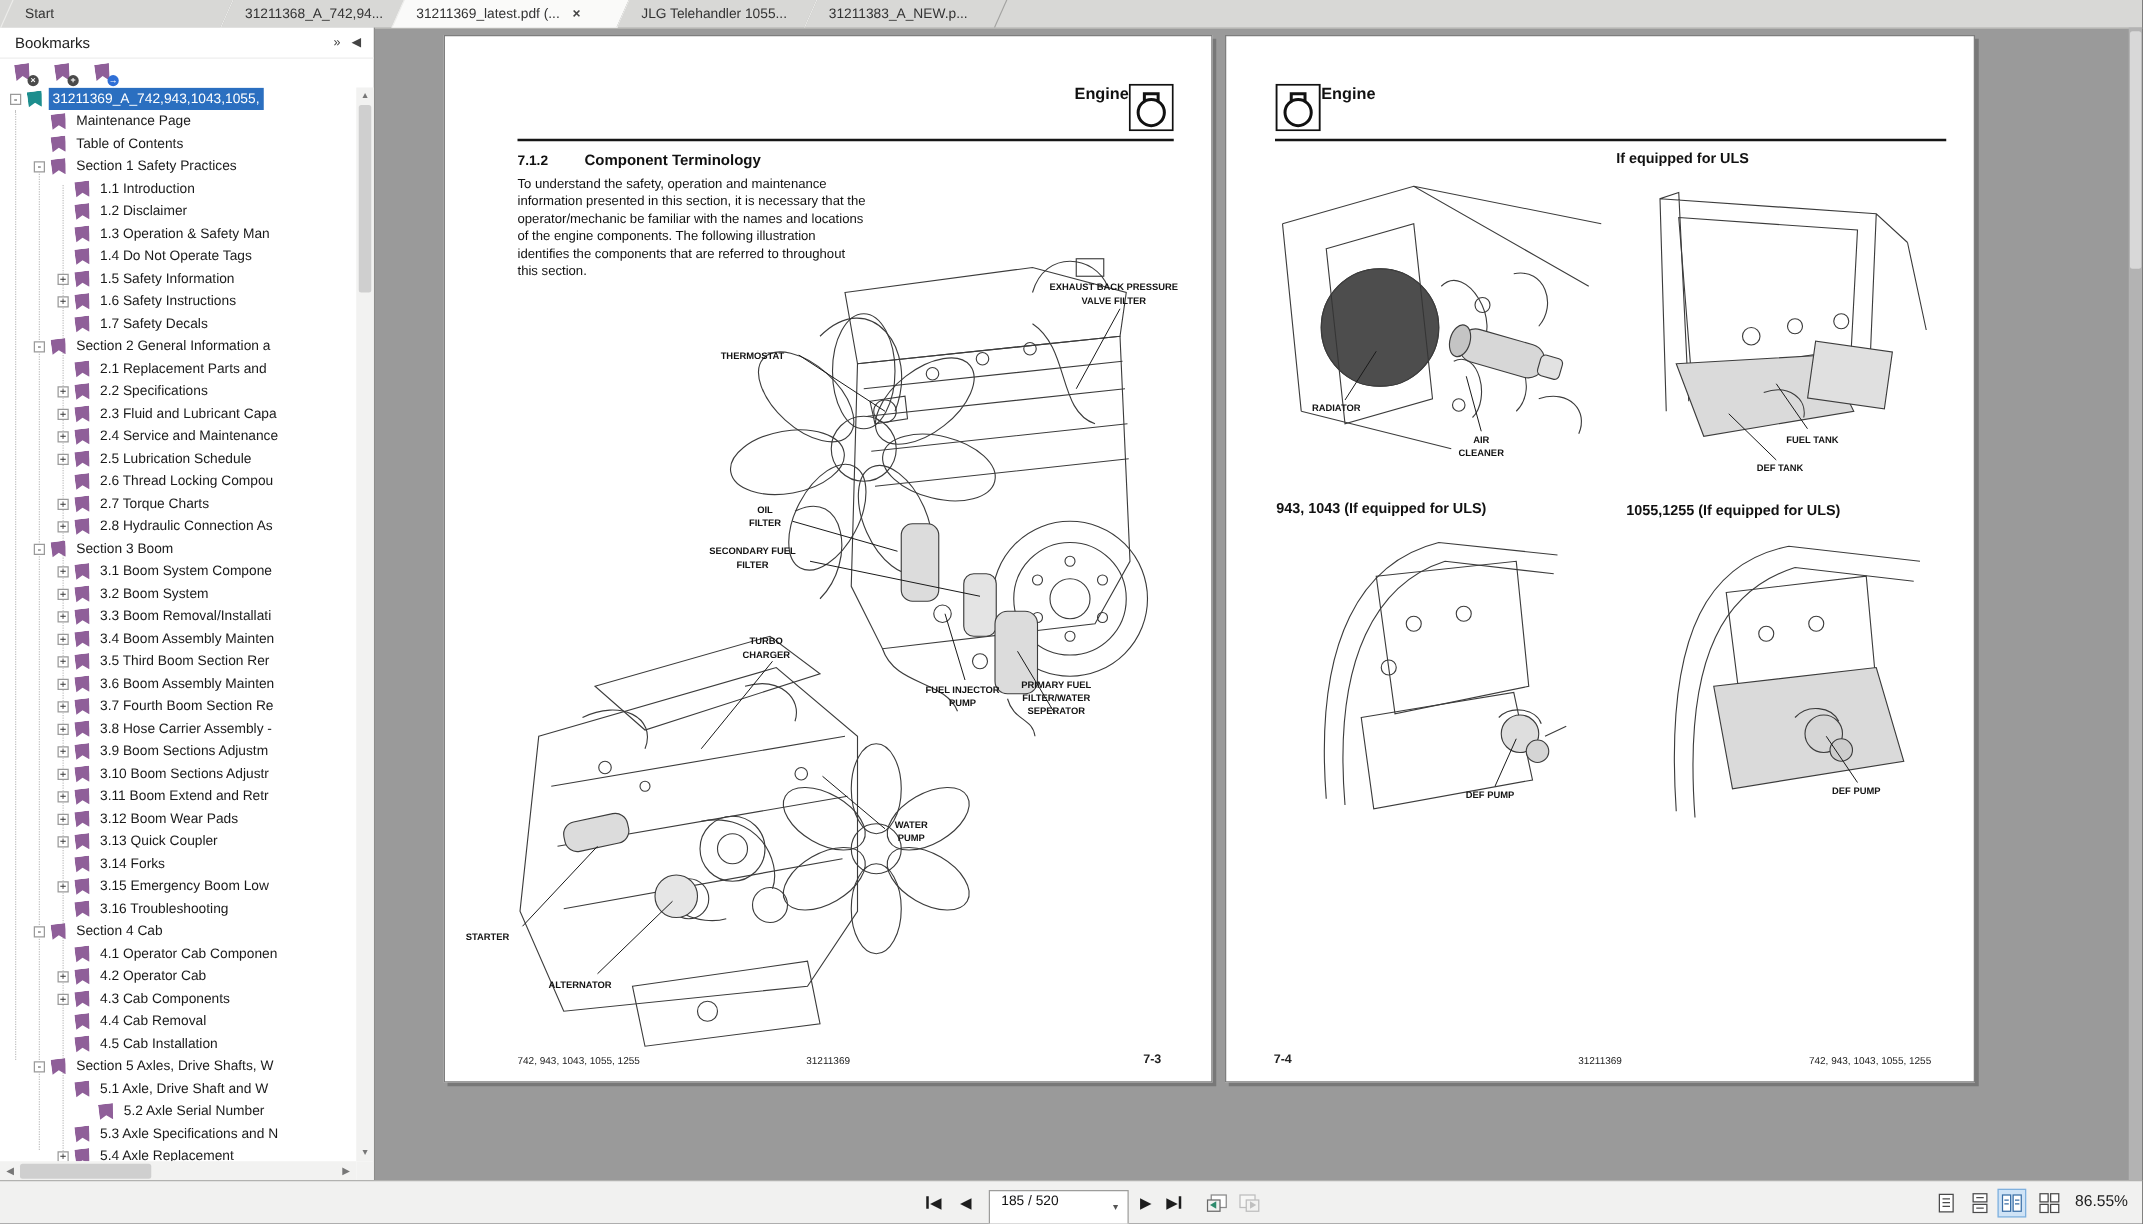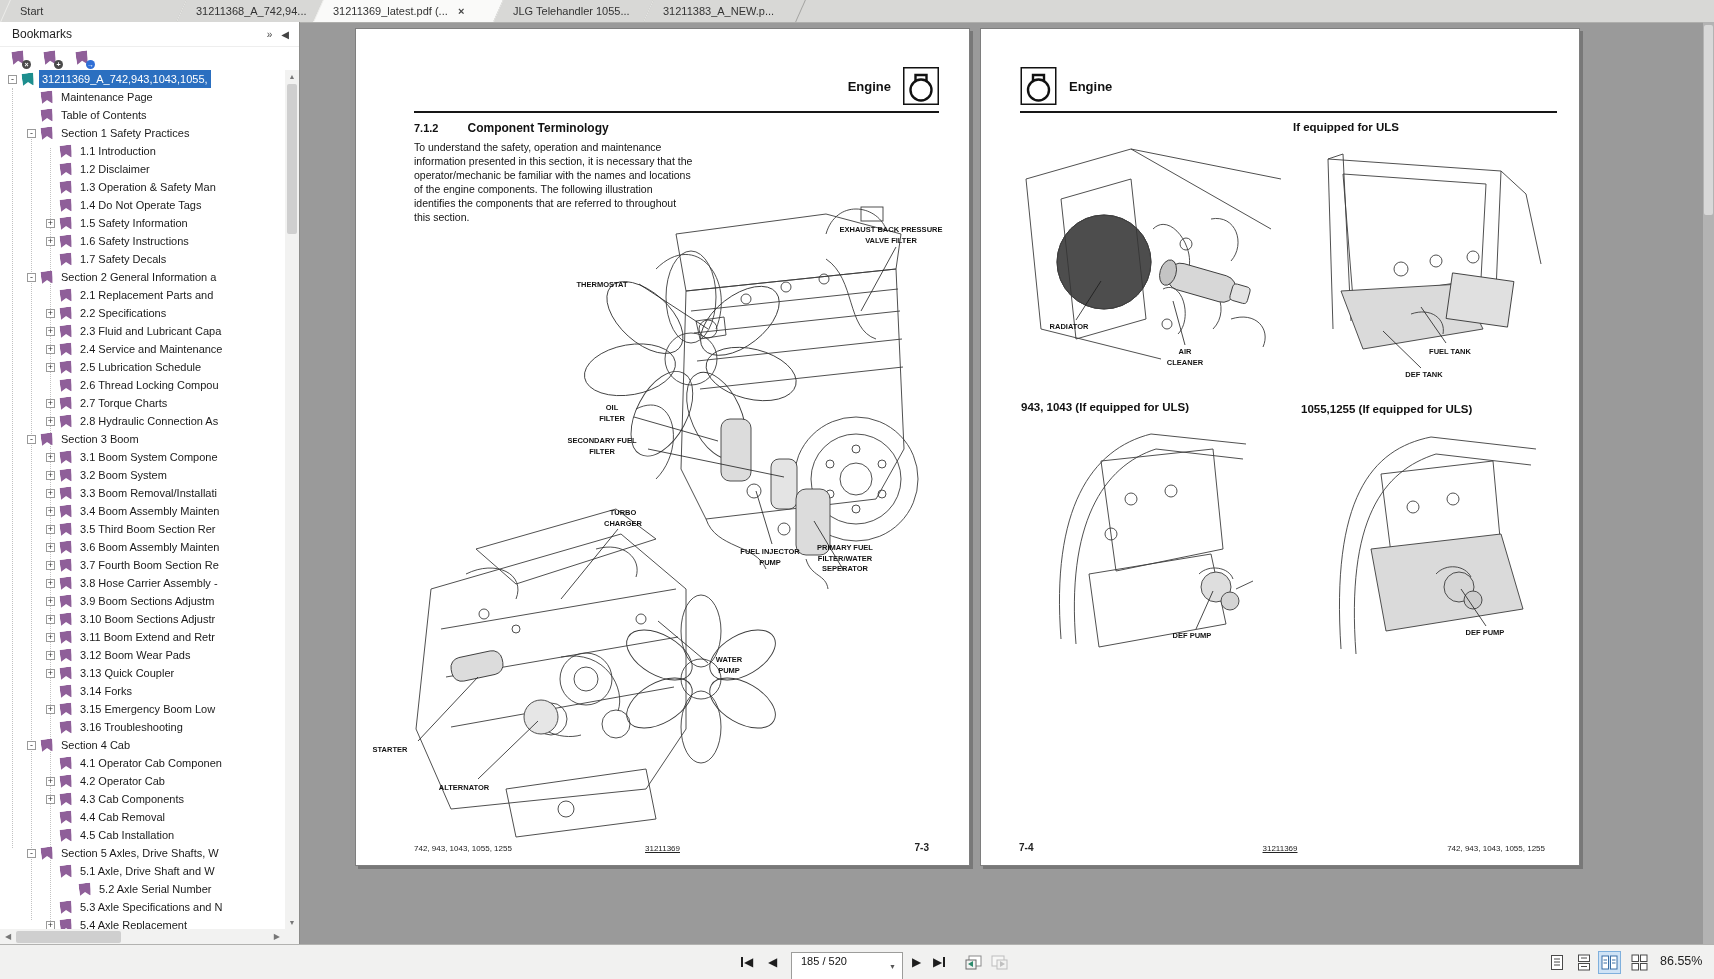--- a/index.html
+++ b/index.html
@@ -56,39 +56,39 @@
   .scorner{position:absolute;right:0;bottom:0;width:14px;height:16px;background:#f2f2f1;}
 
   
   .vsb{position:absolute;right:0;top:22px;bottom:34px;width:11px;background:#b3b3b3;}
   .vsb .thumb{margin:3px 1px;height:190px;background:#d8d8d8;border-radius:2px;}
   .page{position:absolute;top:28px;background:#fff;border:1px solid #7e7e7e;
     box-shadow:3px 3px 0 rgba(0,0,0,0.22);box-sizing:border-box;overflow:hidden;}
   .page.lp{left:355px;width:615px;height:838px;}
   .page.rp{left:980px;width:600px;height:838px;}
   .art{position:absolute;left:0;top:0;pointer-events:none;}
-  .hdr{position:absolute;display:flex;align-items:center;gap:12px;}
+  .hdr{position:absolute;display:flex;}
   .lp .hdr{top:38px;left:0;width:583px;justify-content:flex-end;}
   .rp .hdr{top:38px;left:39px;}
   .hdr .htxt{font-weight:bold;font-size:13px;color:#111;}
   .rule{position:absolute;height:2px;background:#161616;}
   .lp .rule{left:58px;top:82px;width:525px;}
   .rp .rule{left:39px;top:82px;width:537px;}
   .secline{position:absolute;left:58px;top:92px;font-size:11px;font-weight:bold;color:#111;}
   .secline .num{margin-right:26px;}
   .secline .ttl{font-size:12px;}
   .bodytext{position:absolute;left:58px;top:112px;width:280px;font-size:10.5px;line-height:1.33;color:#131313;}
   .callout{position:absolute;transform:translateX(-50%);font-size:7.5px;font-weight:bold;
     color:#131313;text-align:center;line-height:1.4;white-space:nowrap;}
   .figcode{position:absolute;transform:translateX(-50%);font-size:7.5px;color:#6d6d6d;white-space:nowrap;}
   .h-b{position:absolute;font-size:11.5px;font-weight:bold;color:#111;white-space:nowrap;}
   .h-ctr{transform:translateX(-50%);}
   .pfoot{position:absolute;bottom:12px;font-size:8px;color:#222;white-space:nowrap;}
   .pfoot.l{left:58px;} .rp .pfoot.l{left:38px;font-size:10px;font-weight:bold;}
-  .pfoot.c{left:50%;transform:translateX(-50%);text-decoration:underline;}
+  .pfoot.c{left:50%;transform:translateX(-50%);}
   .pfoot.r{right:40px;font-size:10px;font-weight:bold;}
   .rp .pfoot.r{font-size:8px;font-weight:normal;right:34px;}
 
   
   .statusbar{position:absolute;left:0;right:0;bottom:0;height:34px;background:#f1f1f0;
     border-top:1px solid #b2b2b0;}
   .sb{position:absolute;top:0;height:34px;display:flex;align-items:center;color:#222;}
   .navbtn{font-size:12px;color:#1d1d1d;display:flex;align-items:center;cursor:default;}
   .vbar{display:inline-block;width:2px;height:10px;background:#1d1d1d;margin:0 1px;}
   .pageinput{position:absolute;left:791px;top:7px;width:112px;height:29px;background:#fff;
@@ -522,21 +522,21 @@
             <div>OIL</div>
             <div>FILTER</div>
           </div>
         </div>
         <div class="callout" style="left: 246px; top: 407px;">
           <div>
             <div>SECONDARY FUEL</div>
             <div>FILTER</div>
           </div>
         </div>
-        <div class="callout" style="left: 267px; top: 479px;">
+        <div class="callout" style="left: 257px; top: 479px;">
           <div>
             <div>TURBO</div>
             <div>CHARGER</div>
           </div>
         </div>
         <div class="callout" style="left: 414px; top: 518px;">
           <div>
             <div>FUEL INJECTOR</div>
             <div>PUMP</div>
           </div>

